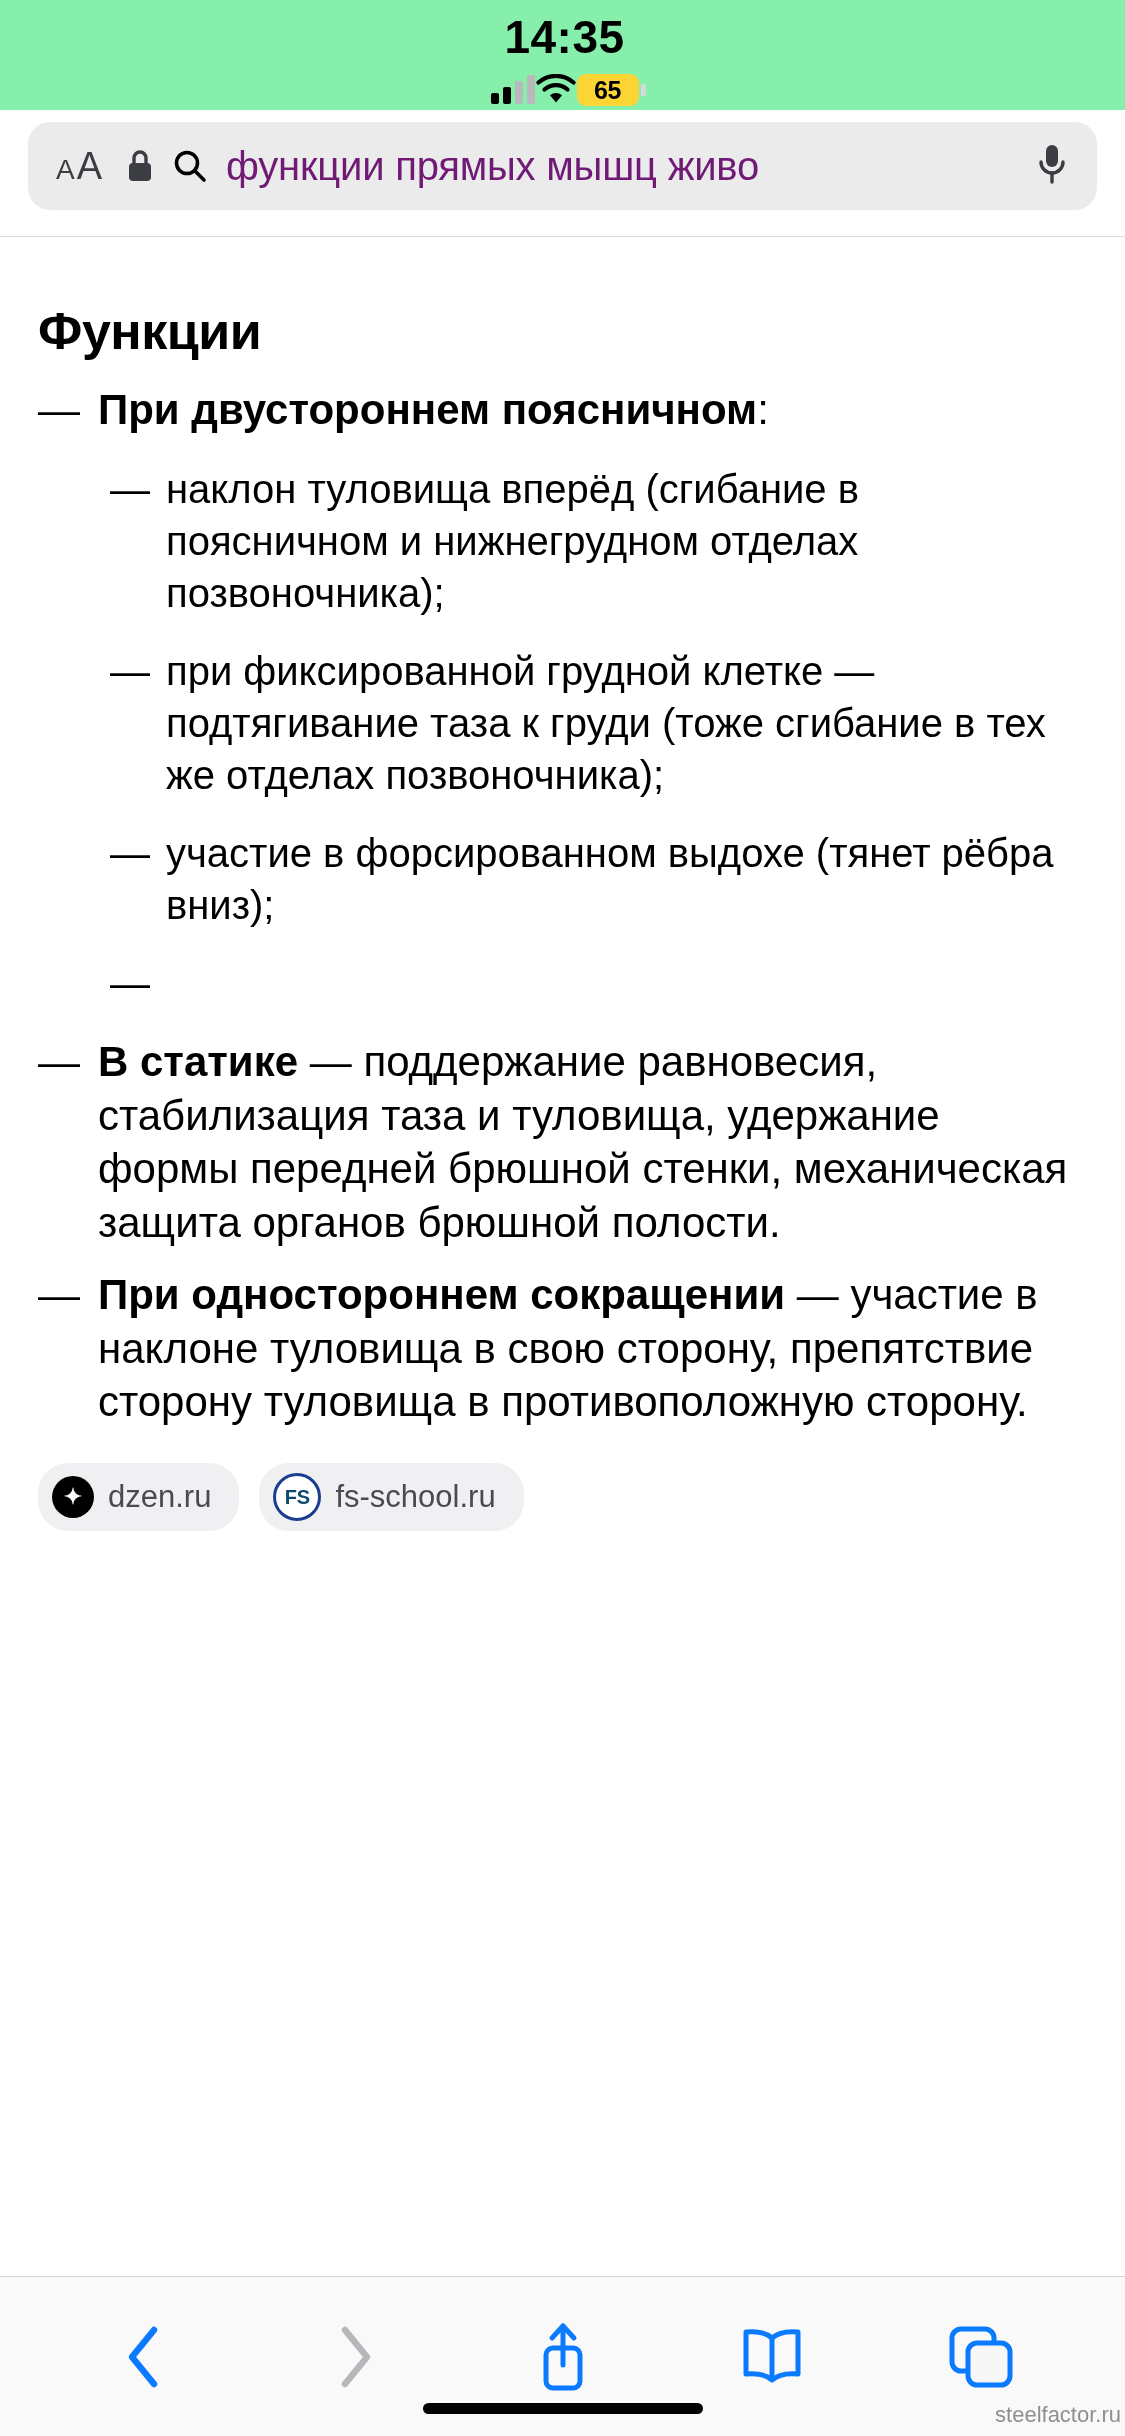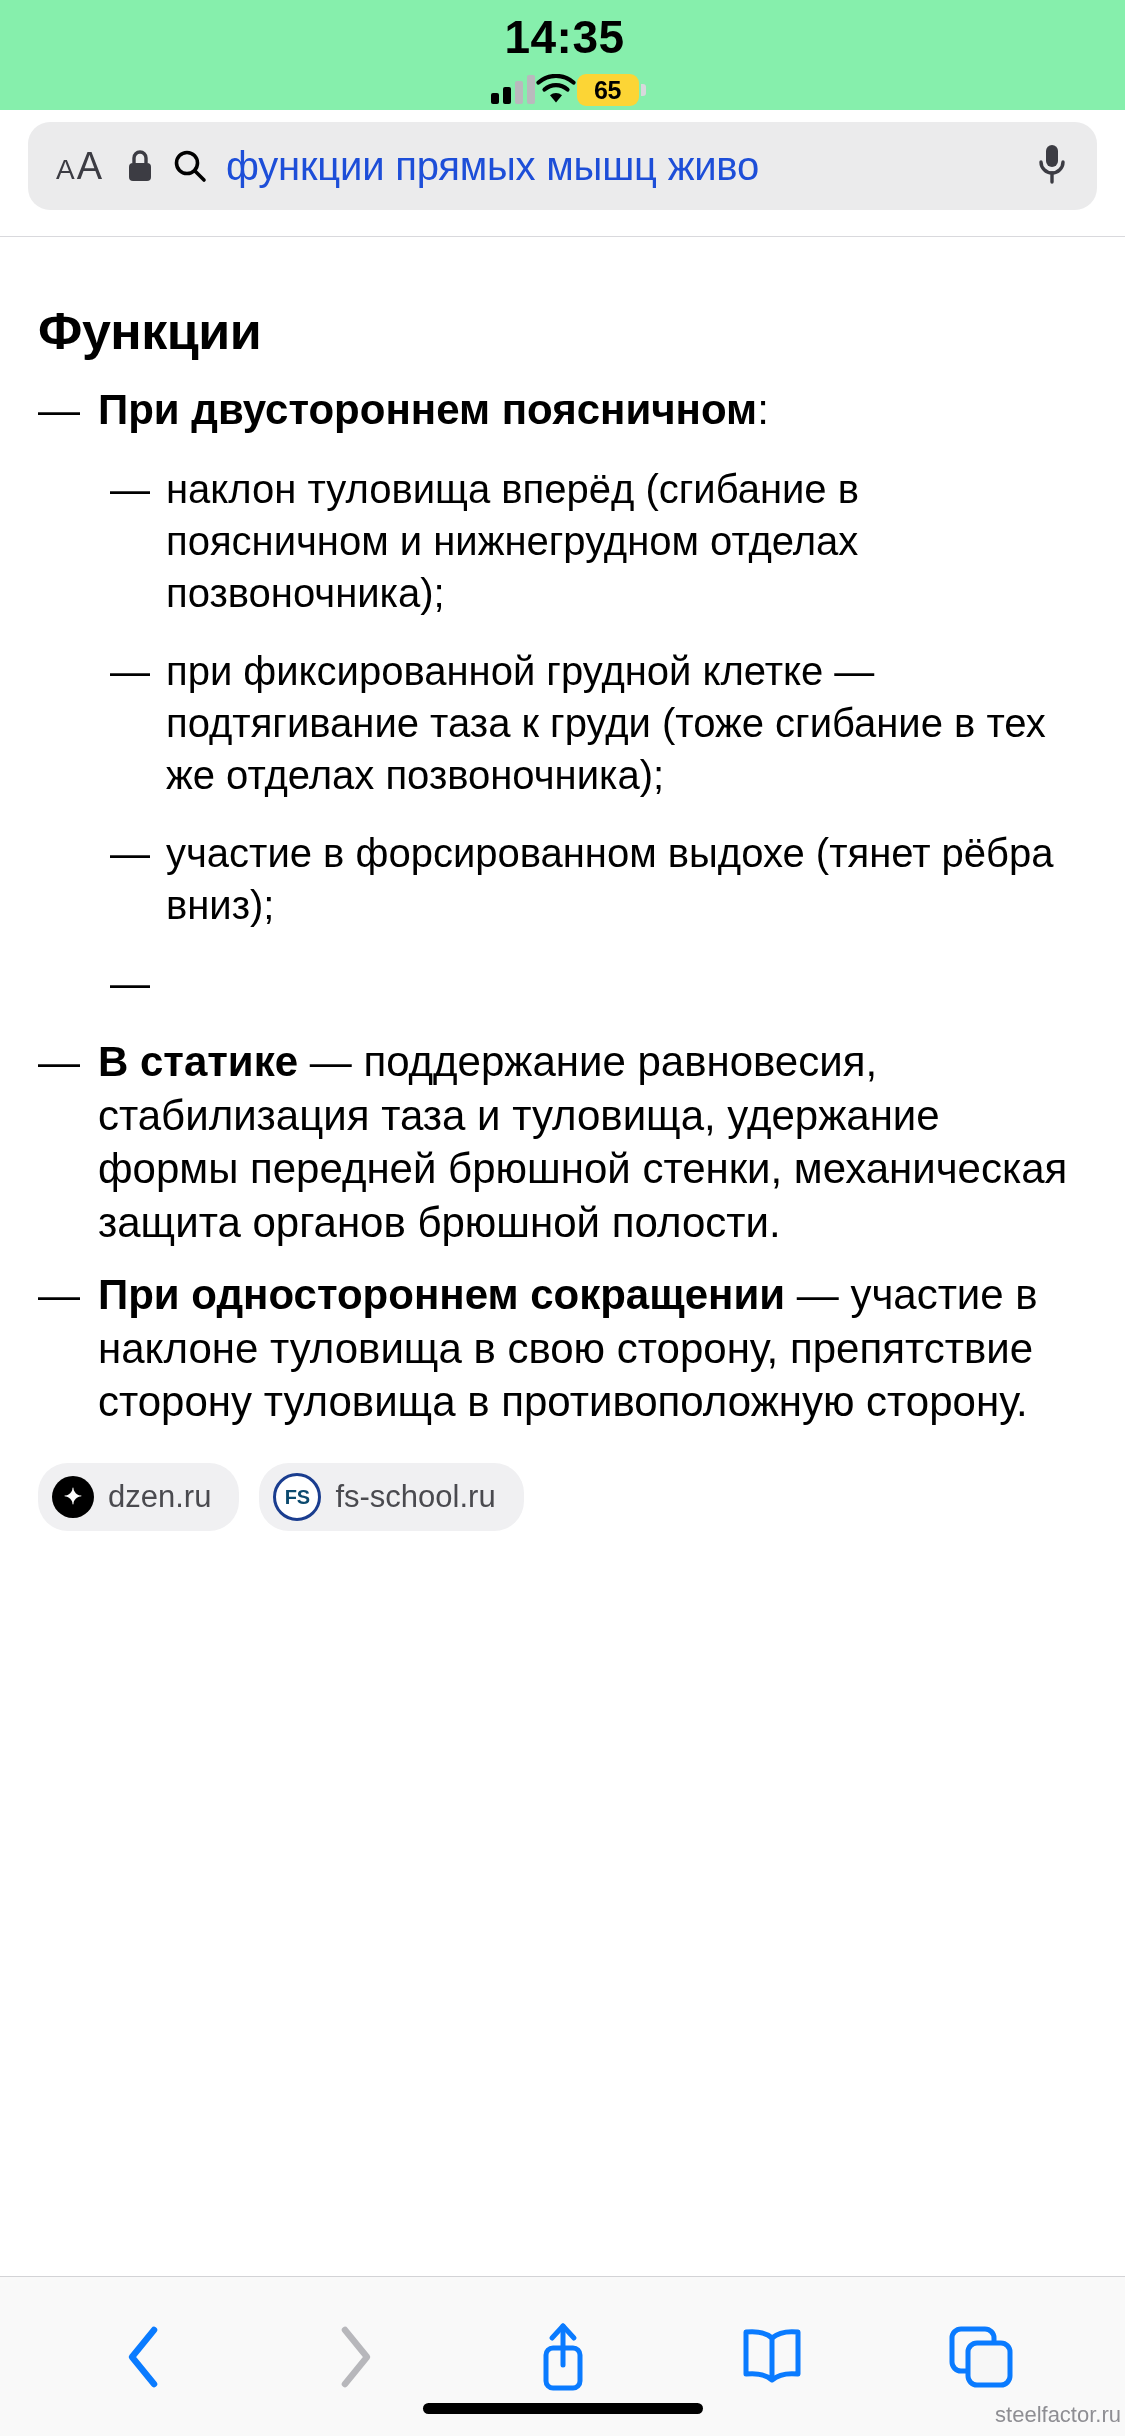--- a/index.html
+++ b/index.html
@@ -107,21 +107,21 @@
   }
   .aa-btn .small { font-size: 28px; font-weight: 500;}
   .aa-btn .big { font-size: 38px; font-weight: 500;}
 
   .lock-icon svg { display:block; }
   .search-icon svg { display:block; }
 
   .url-text {
     flex: 1;
     font-size: 40px;
-    color: #1d4ed8;
+    color: #701a75;
     white-space: nowrap;
     overflow: hidden;
     line-height: 88px;
     letter-spacing: -0.2px;
   }
   .mic-icon { padding-left: 6px; }
 
   
   .content {
     padding: 30px 38px 0 38px;

